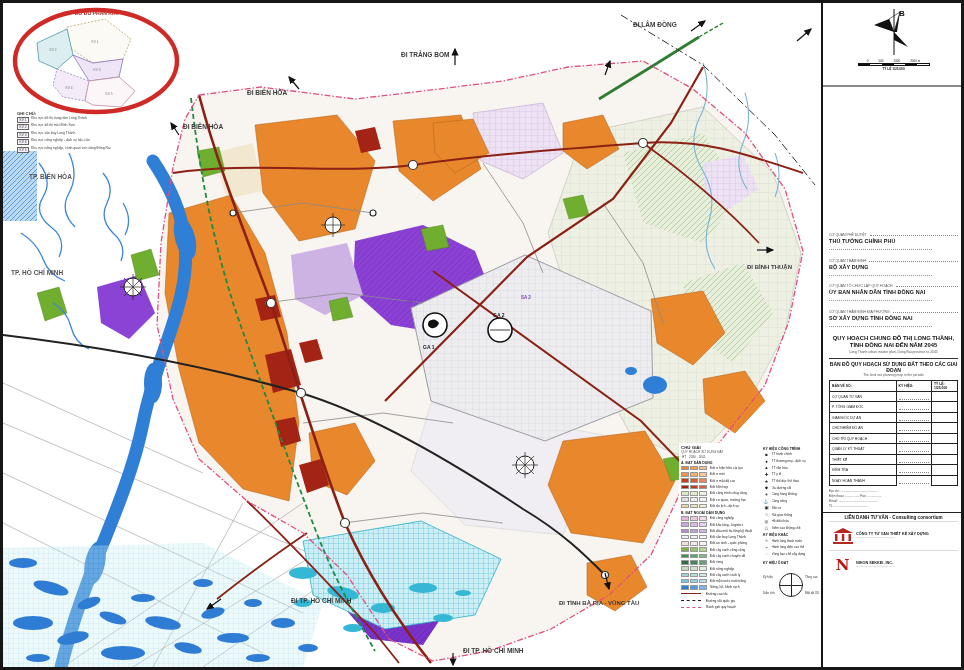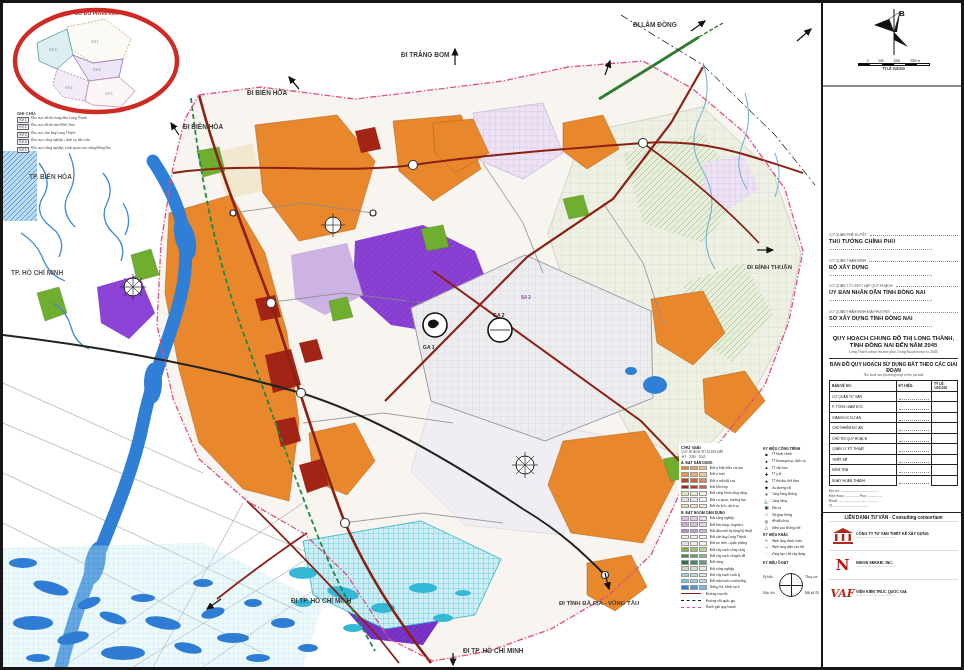--- a/index.html
+++ b/index.html
@@ -838,21 +838,14 @@
         <div class="logo-line">................................................</div>
       </span>
     </div>
     <div class="logo-row">
       <span class="logo-mark logo-n">N</span>
       <span class="logo-txt">
         <div class="logo-name">NIHON SEKKEI, INC.</div>
         <div class="logo-line">................................................</div>
       </span>
     </div>
-    <div class="logo-row">
-      <span class="logo-mark logo-vaf">VAF</span>
-      <span class="logo-txt">
-        <div class="logo-name">VIỆN KIẾN TRÚC QUỐC GIA</div>
-        <div class="logo-line">................................................</div>
-      </span>
-    </div>
   </div>
 </div>
 
 </body></html>

